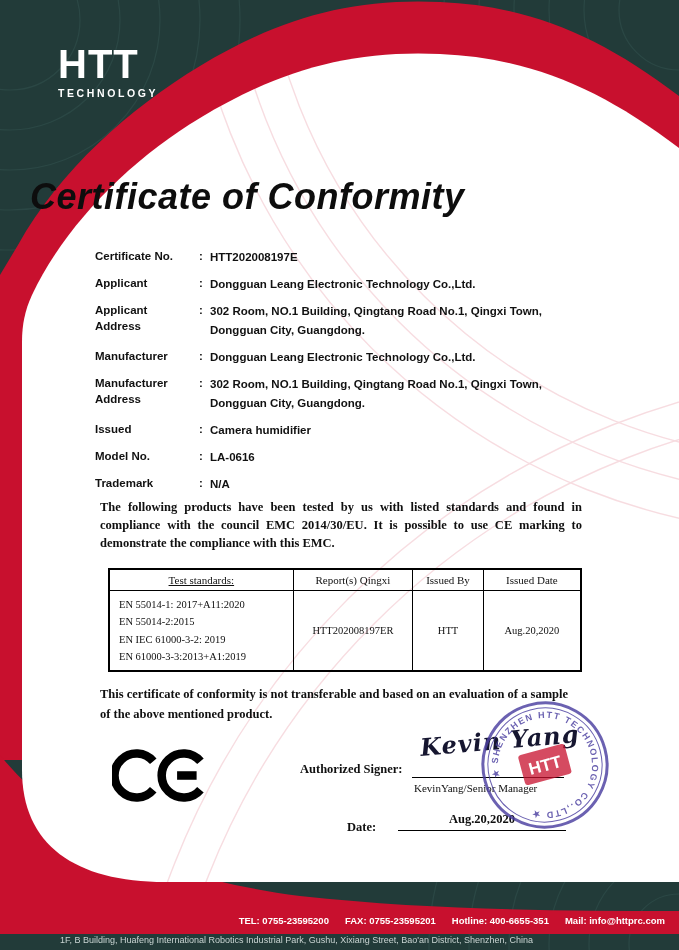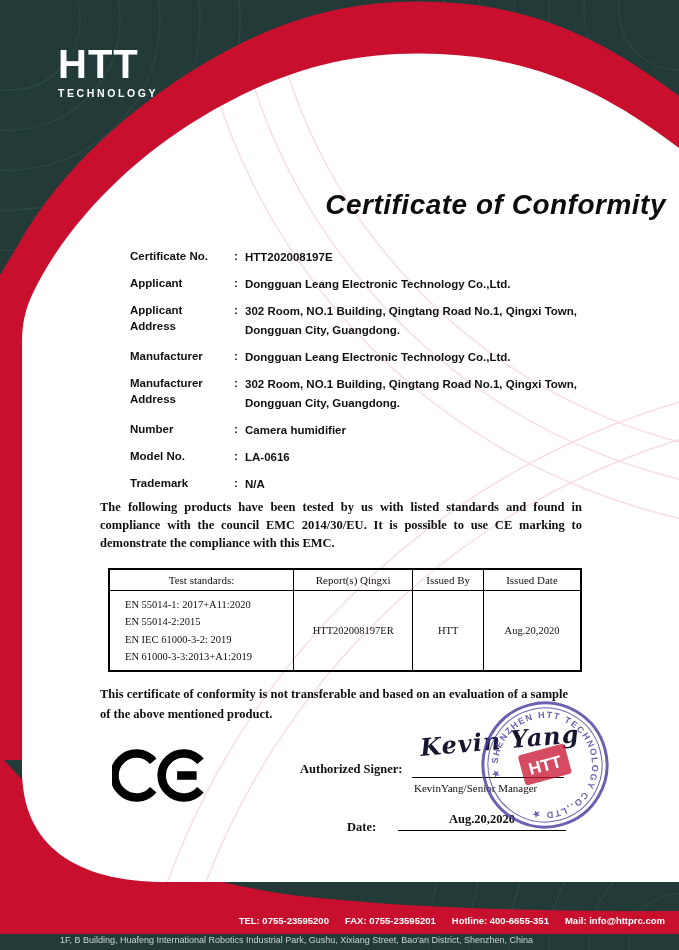--- a/index.html
+++ b/index.html
@@ -11,30 +11,30 @@
   }
   .bg{position:absolute;left:0;top:0;z-index:0;}
 
   
   .logo{position:absolute;left:58px;top:44px;z-index:3;color:#fff;}
   .logo-main{font-size:40px;font-weight:900;letter-spacing:1px;line-height:1;}
   .logo-sub{font-size:10.5px;font-weight:bold;letter-spacing:2.6px;margin-top:3px;}
 
   
   .title{
-    position:absolute;left:30px;right:0;top:176px;z-index:3;margin:13px;
-    text-align:right;font-size:28px;font-style:italic;font-weight:800;
+    position:absolute;left:30px;right:0;top:176px;z-index:3;margin:0;
+    text-align:left;font-size:36px;font-style:italic;font-weight:800;
     color:#0d0d0d;letter-spacing:.5px;
   }
 
   
   .fields{position:absolute;left:95px;top:248px;width:492px;z-index:3;
     display:flex;flex-direction:column;gap:8px;color:#111;}
   .field-row{display:flex;align-items:flex-start;}
-  .f-label{width:97px;font-weight:bold;font-size:11.5px;line-height:1.4;margin-left:35px;}
+  .f-label{width:97px;font-weight:bold;font-size:11.5px;line-height:1.4;}
   .f-colon{width:18px;text-align:center;font-weight:bold;font-size:11.5px;line-height:1.4;}
   .f-value{flex:1;font-weight:bold;font-size:11.5px;line-height:1.65;}
 
   
   .compliance{
     position:absolute;left:100px;top:498px;width:482px;z-index:3;margin:0;
     font-family:"Liberation Serif", serif;font-weight:bold;font-size:12.5px;
     line-height:1.45;text-align:justify;color:#101010;
   }
   .note{
@@ -48,23 +48,23 @@
     position:absolute;left:108px;top:568px;width:474px;z-index:3;
     border-collapse:collapse;font-family:"Liberation Serif", serif;color:#101010;
     border:2px solid #000;
   }
   .standards-table th{
     border:1px solid #000;font-weight:normal;font-size:11px;padding:4px 2px;text-align:center;
   }
   .standards-table td{
     border:1px solid #000;font-size:10.5px;text-align:center;vertical-align:middle;padding:5px 4px;
   }
-  .standards-table td.std-cell{text-align:left;padding-left:15px;}
+  .standards-table td.std-cell{text-align:left;padding-left:9px;}
   .std-cell div{line-height:1.65;}
-  .col-std{width:190px;} .col-rep{width:118px;} .col-by{width:70px;} .col-date{width:96px;}
+  .col-std{width:190px;text-decoration:underline;} .col-rep{width:118px;} .col-by{width:70px;} .col-date{width:96px;}
 
   
   .ce{position:absolute;left:112px;top:744px;z-index:3;}
 
   
   .sig-label{position:absolute;left:300px;top:762px;z-index:3;
     font-family:"Liberation Serif", serif;font-weight:bold;font-size:12.5px;color:#101010;}
   .sig-script{
     position:absolute;left:420px;top:726px;z-index:3;
     font-family:"DejaVu Serif", serif;font-style:italic;font-weight:bold;font-size:24px;
@@ -175,21 +175,21 @@
       <div class="f-label">Manufacturer</div>
       <div class="f-colon">:</div>
       <div class="f-value">Dongguan Leang Electronic Technology Co.,Ltd.</div>
     </div>
     <div class="field-row">
       <div class="f-label">Manufacturer Address</div>
       <div class="f-colon">:</div>
       <div class="f-value">302 Room, NO.1 Building, Qingtang Road No.1, Qingxi Town, Dongguan City, Guangdong.</div>
     </div>
     <div class="field-row">
-      <div class="f-label">Number</div>
+      <div class="f-label">Issued</div>
       <div class="f-colon">:</div>
       <div class="f-value">Camera humidifier</div>
     </div>
     <div class="field-row">
       <div class="f-label">Model No.</div>
       <div class="f-colon">:</div>
       <div class="f-value">LA-0616</div>
     </div>
     <div class="field-row">
       <div class="f-label">Trademark</div>

